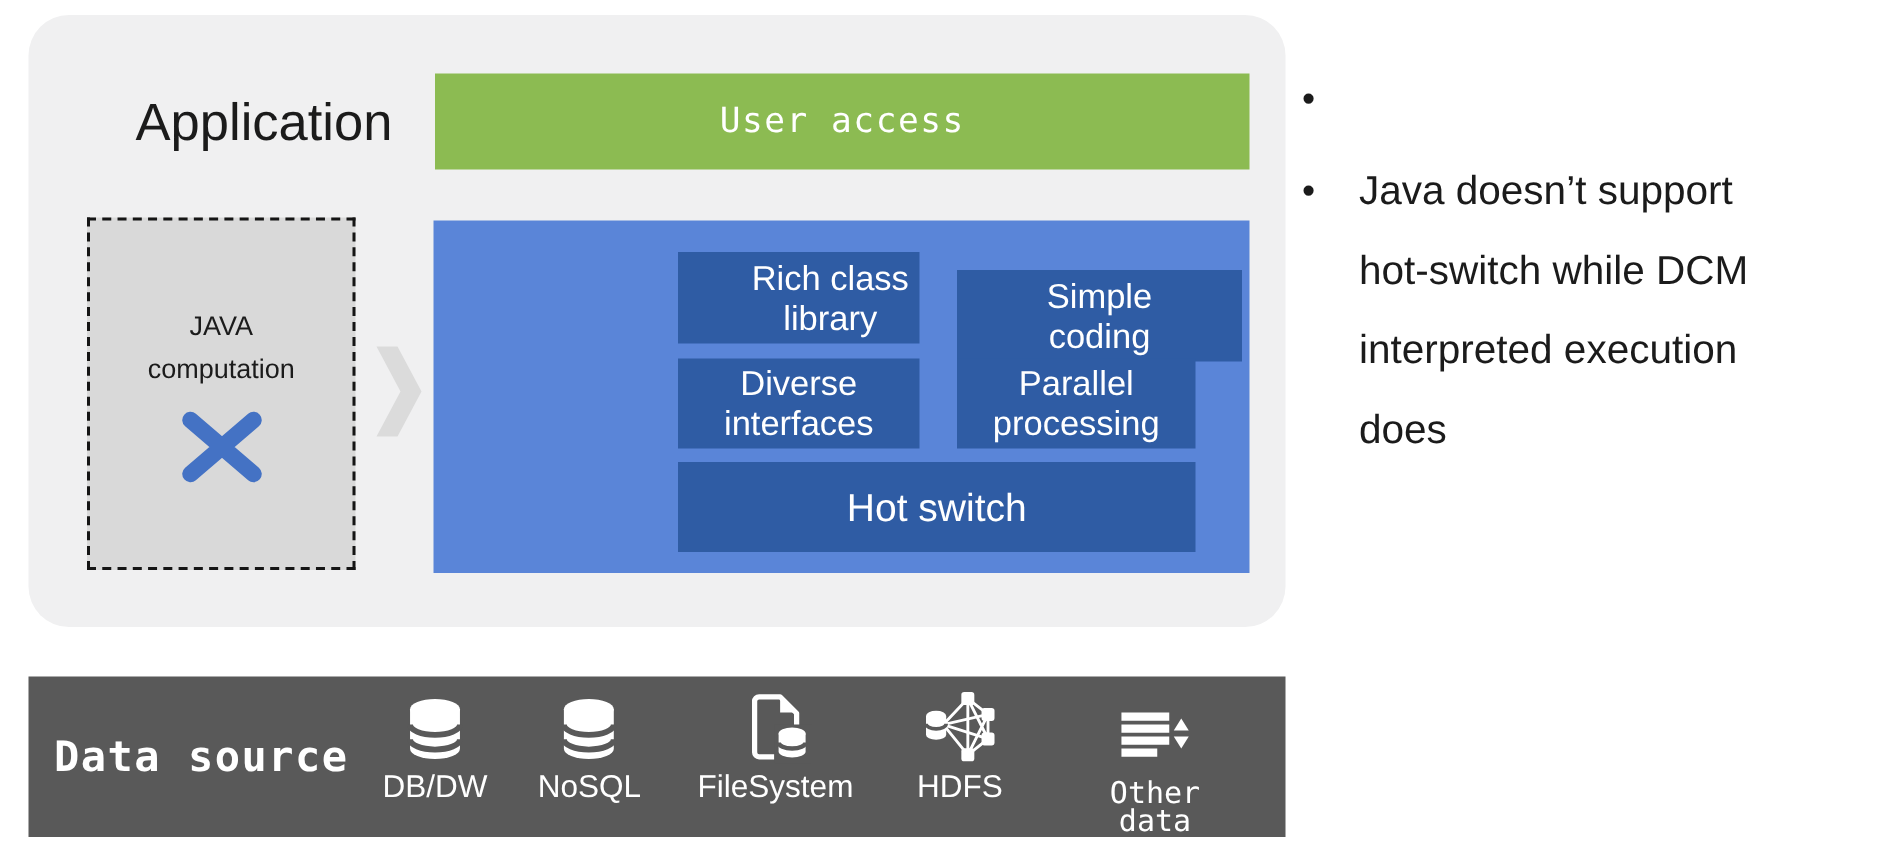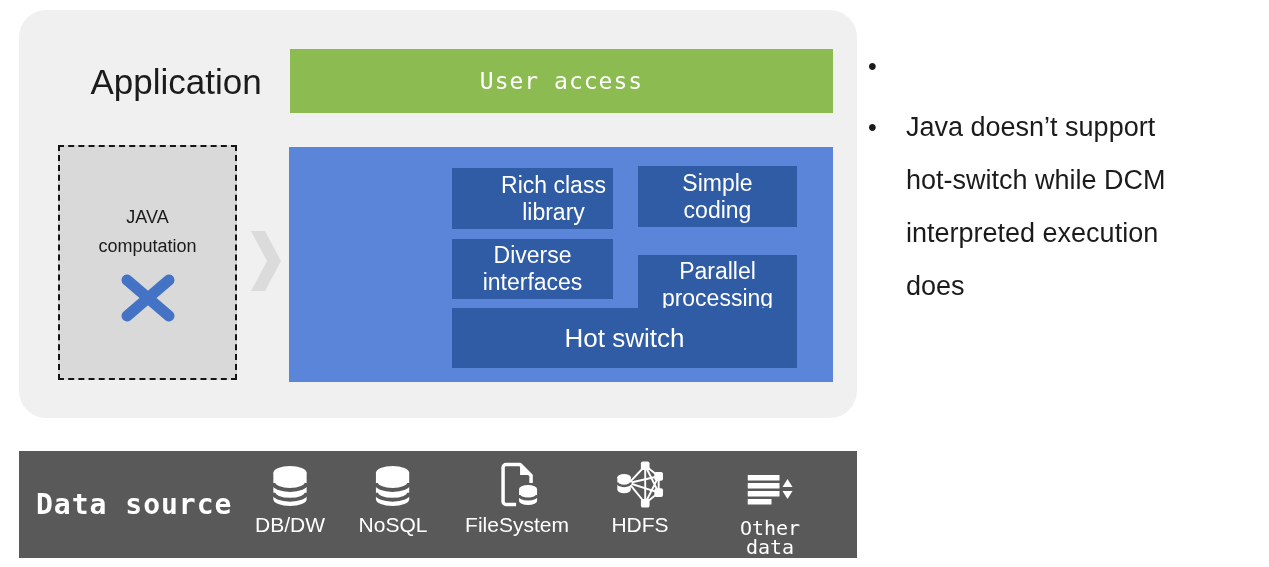--- a/index.html
+++ b/index.html
@@ -28,23 +28,23 @@
   .x-mark{margin-top:12px;}
 
   .chevron{position:absolute;left:231px;top:220px;}
 
   .dcm-box{position:absolute;left:270px;top:137px;width:544px;height:235px;background:var(--dcm-blue);}
   .dcm-label{position:absolute;left:0;top:0;width:163px;height:235px;display:flex;align-items:center;
     justify-content:center;color:#fff;font-weight:bold;font-size:33px;}
   .feat{position:absolute;background:var(--feat-blue);color:#fff;display:flex;align-items:center;
     justify-content:center;text-align:center;font-size:23px;line-height:27px;white-space:pre-line;}
   .feat-0{left:163px;top:21px;width:161px;height:61px;padding-left:42px;}
-  .feat-1{left:349px;top:19px;width:159px;height:61px;}
+  .feat-1{left:349px;top:33px;width:190px;height:61px;}
   .feat-2{left:163px;top:92px;width:161px;height:60px;}
-  .feat-3{left:349px;top:108px;width:159px;height:60px;}
+  .feat-3{left:349px;top:92px;width:159px;height:60px;}
   .feat-hot{left:163px;top:161px;width:345px;height:60px;font-size:26px;}
 
   
   .notes{position:absolute;left:868px;top:40px;width:402px;}
   .note{display:flex;margin-bottom:8px;}
   .note .bullet{width:38px;font-size:25px;line-height:53px;color:var(--ink);flex:none;}
   .note .note-text{font-size:27px;line-height:53px;color:var(--ink);white-space:pre-line;}
 
   
   .ds-bar{position:absolute;left:19px;top:451px;width:838px;height:107px;background:var(--dark-bar);}

